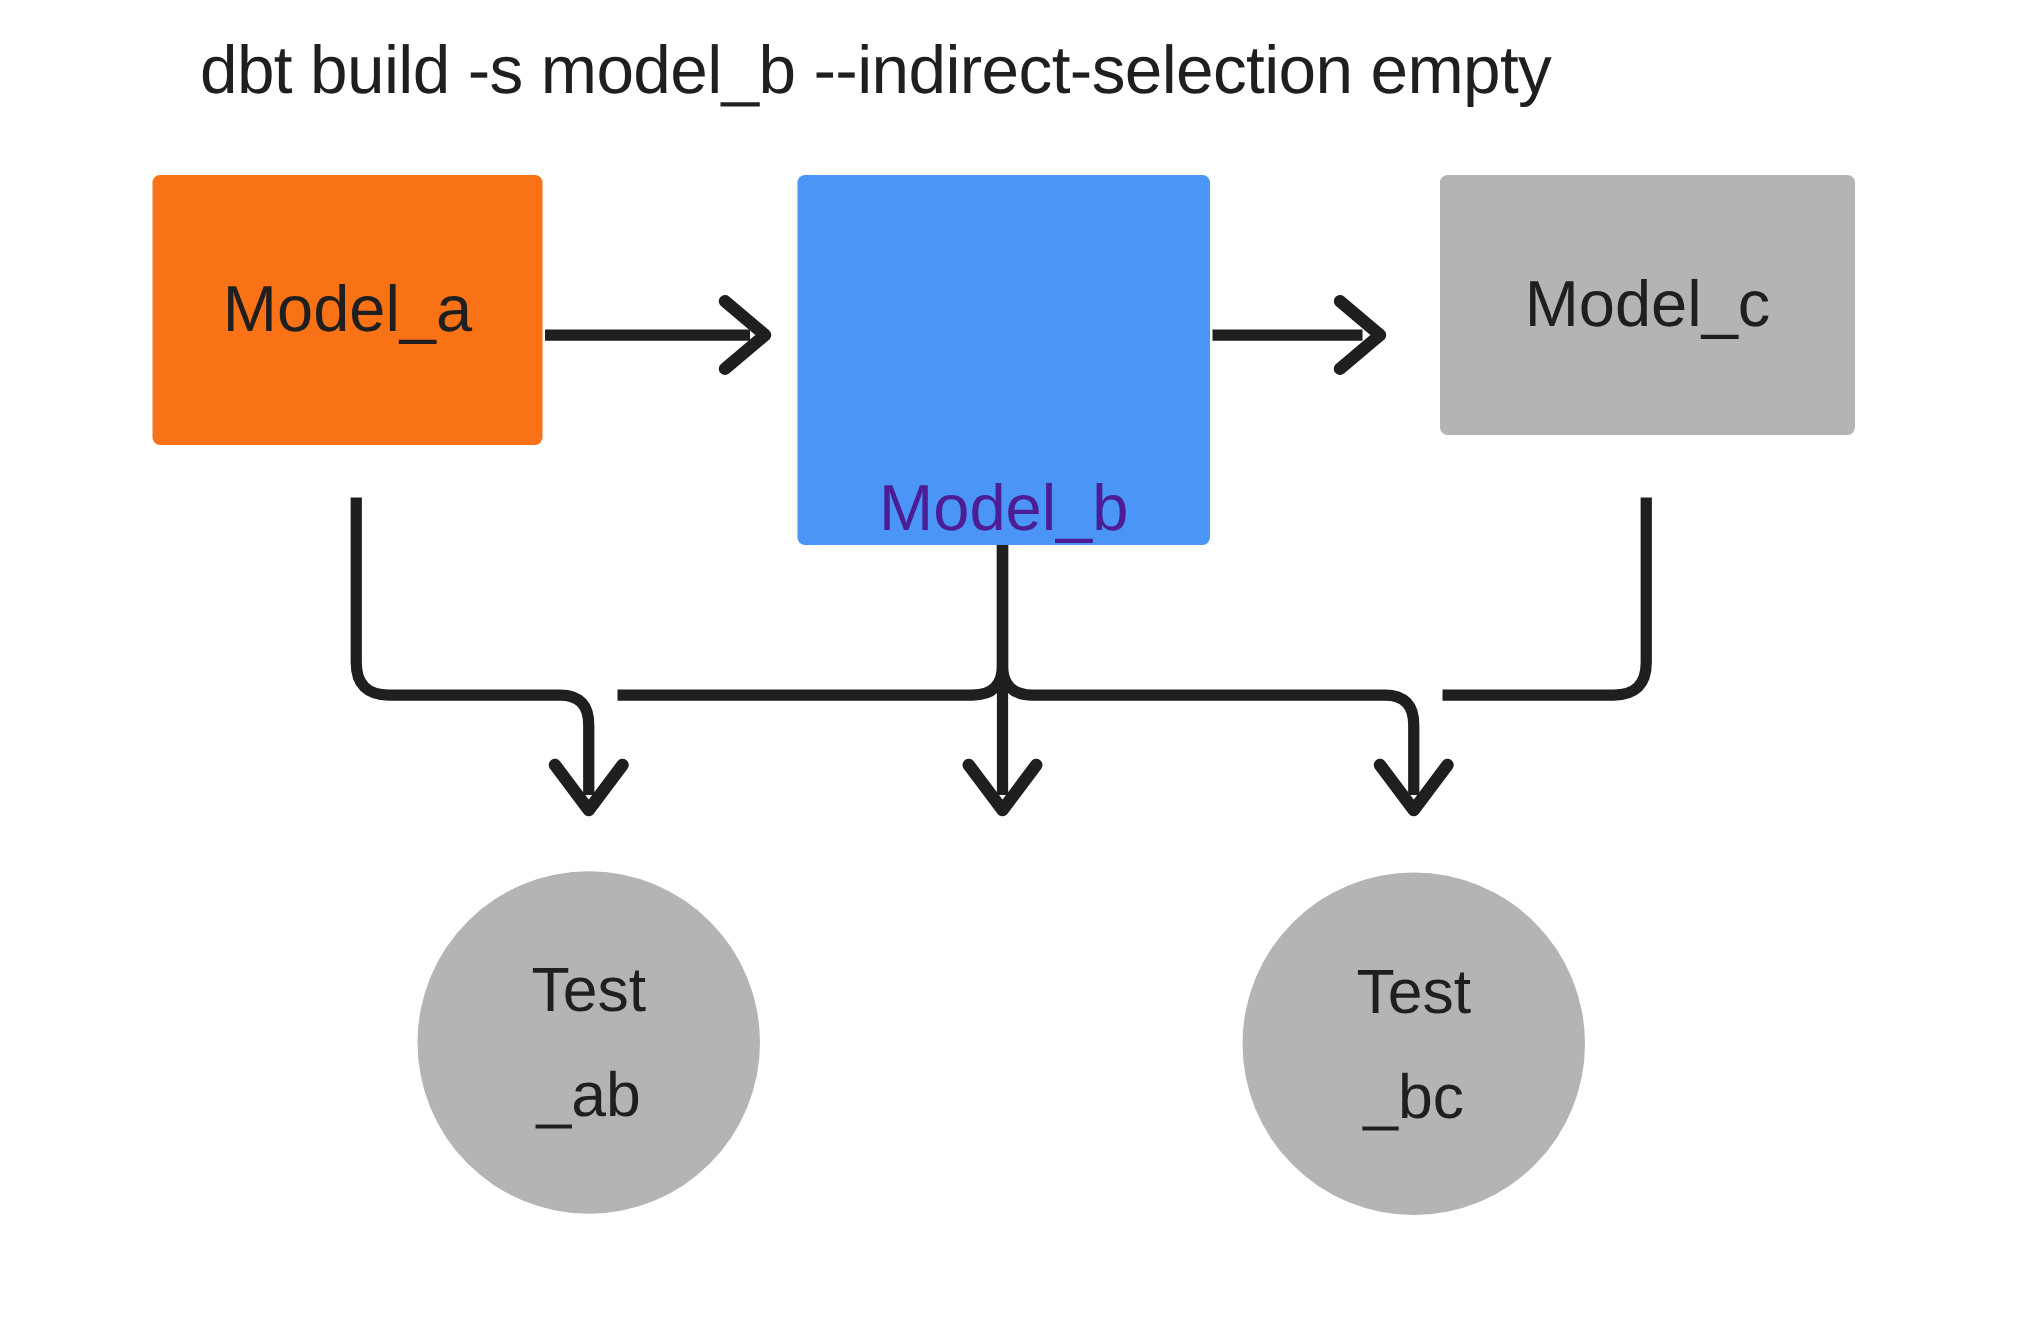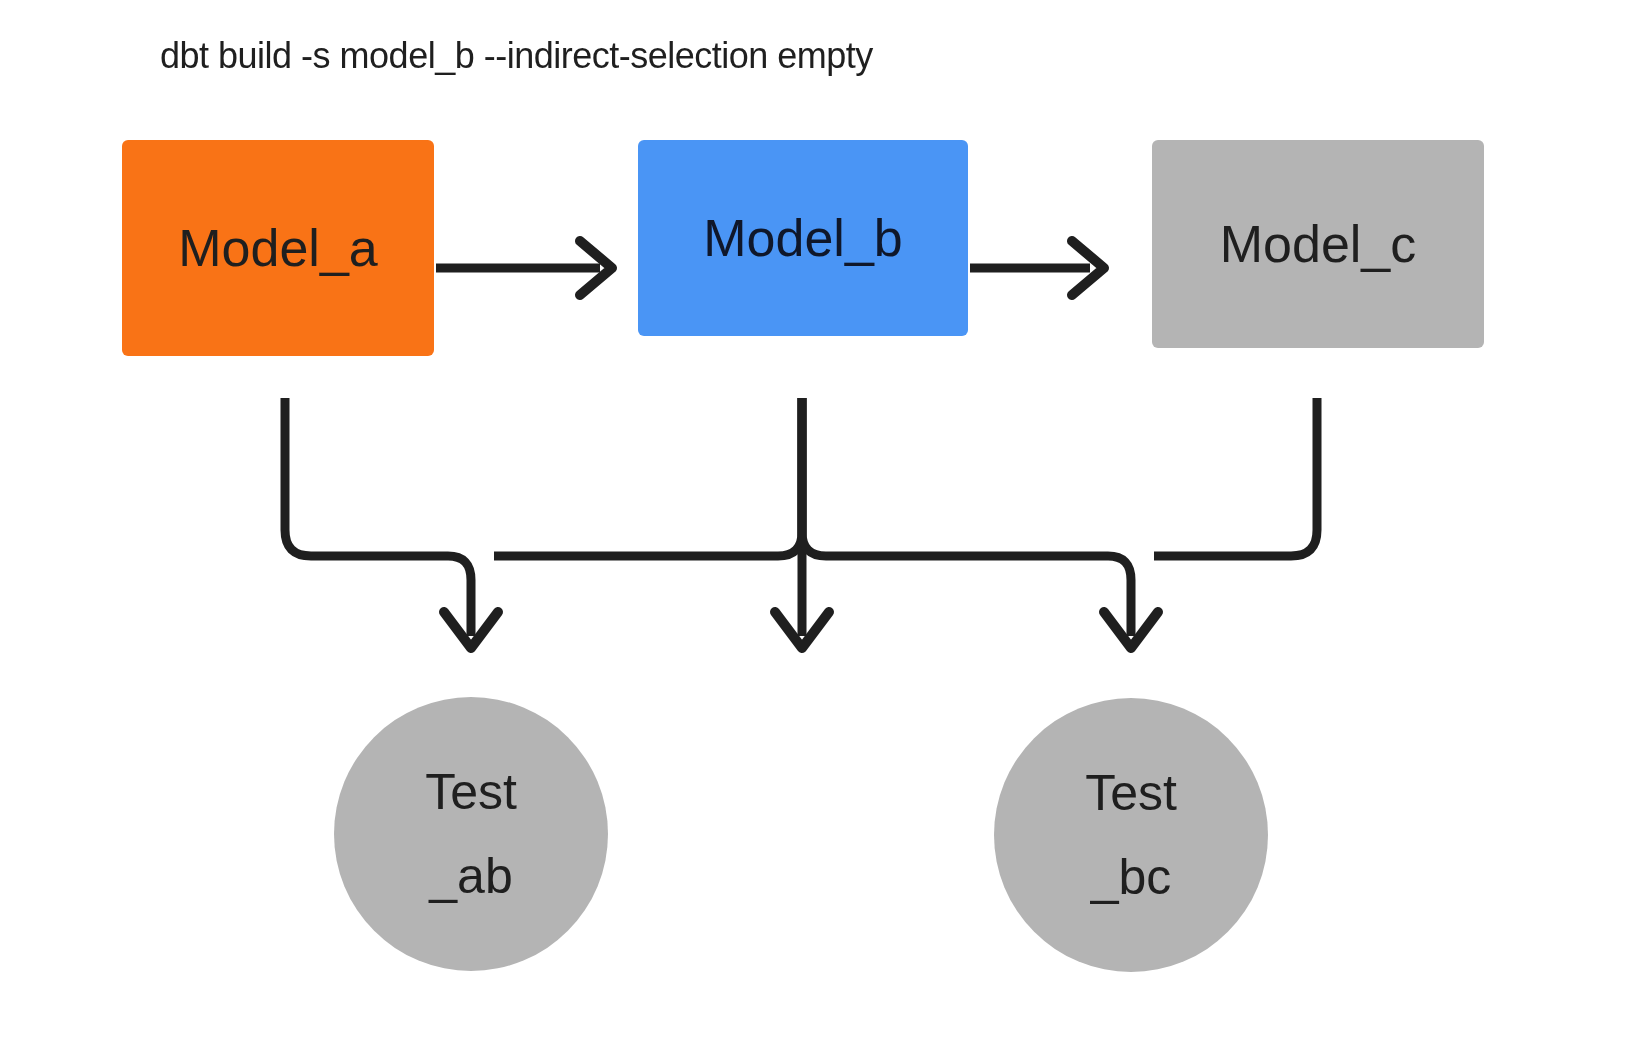--- a/index.html
+++ b/index.html
@@ -24,21 +24,21 @@
     left: 0;
     top: 0;
     width: 1630px;
     height: 1060px;
     pointer-events: none;
   }
   .diagram-title {
     position: absolute;
     left: 160px;
     top: 24px;
-    font-size: 36px;
+    font-size: 54px;
     line-height: 64px;
     color: #1f1f1f;
     white-space: nowrap;
     letter-spacing: -0.5px;
   }
   .node-box {
     position: absolute;
     border-radius: 6px;
     display: flex;
     align-items: center;
@@ -114,21 +114,21 @@
       <g>
         <path d="M 1317 398 L 1317 530 Q 1317 556 1291 556 L 1154 556"></path>
       </g>
     </g>
   </svg>
 
   <div class="node-box" style="left:122px; top:140px; width:312px; height:216px; background:#f97316; color:#1f1f1f;">
     <span class="node-label">Model_a</span>
   </div>
 
-  <div class="node-box" style="left:638px; top:140px; width:330px; height:196px; background:#4a95f5; color:#0f172a;">
+  <div class="node-box" style="left:638px; top:140px; width:330px; height:296px; background:#4a95f5; color:#4c1d95;align-items:flex-end;">
     <span class="node-label">Model_b</span>
   </div>
 
   <div class="node-box" style="left:1152px; top:140px; width:332px; height:208px; background:#b4b4b4; color:#1f1f1f;">
     <span class="node-label">Model_c</span>
   </div>
 
   <div class="node-circle" style="left:334px; top:697px; width:274px; height:274px; background:#b4b4b4; color:#1f1f1f;">
     <span class="node-label">Test
 _ab</span>

